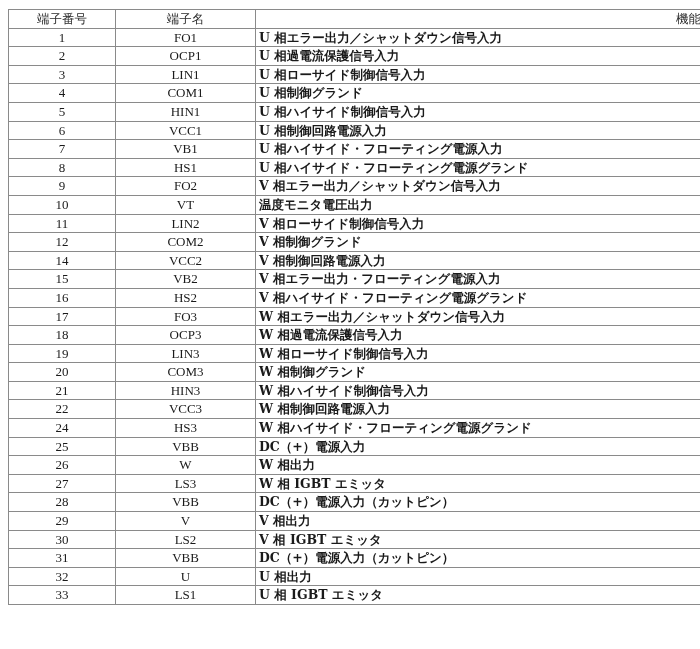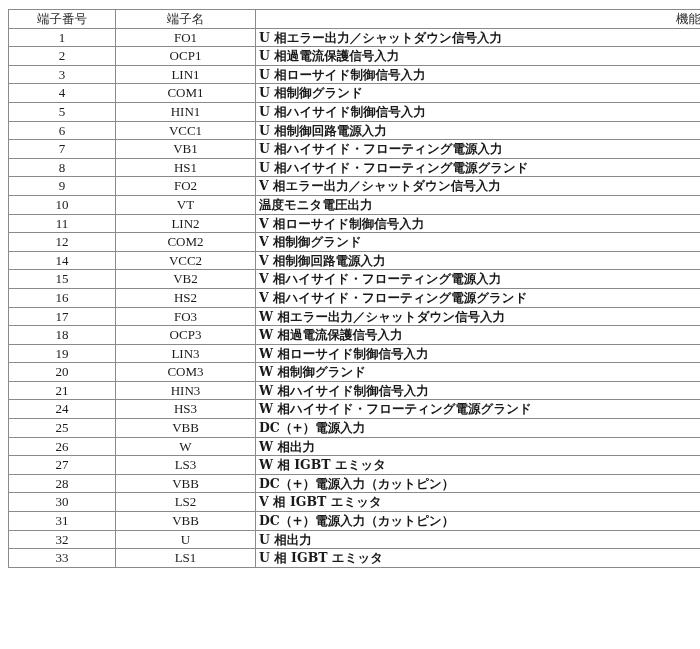--- a/index.html
+++ b/index.html
@@ -124,21 +124,21 @@
         <td class="col-func">V 相制御グランド</td>
       </tr>
       <tr>
         <td class="col-no">14</td>
         <td class="col-name">VCC2</td>
         <td class="col-func">V 相制御回路電源入力</td>
       </tr>
       <tr>
         <td class="col-no">15</td>
         <td class="col-name">VB2</td>
-        <td class="col-func">V 相ハイサイド・フローティング電源入力</td>
+        <td class="col-func">V 相エラー出力・フローティング電源入力</td>
       </tr>
       <tr>
         <td class="col-no">16</td>
         <td class="col-name">HS2</td>
         <td class="col-func">V 相ハイサイド・フローティング電源グランド</td>
       </tr>
       <tr>
         <td class="col-no">17</td>
         <td class="col-name">FO3</td>
         <td class="col-func">W 相エラー出力／シャットダウン信号入力</td>
@@ -157,20 +157,25 @@
         <td class="col-no">20</td>
         <td class="col-name">COM3</td>
         <td class="col-func">W 相制御グランド</td>
       </tr>
       <tr>
         <td class="col-no">21</td>
         <td class="col-name">HIN3</td>
         <td class="col-func">W 相ハイサイド制御信号入力</td>
       </tr>
       <tr>
+        <td class="col-no">22</td>
+        <td class="col-name">VCC3</td>
+        <td class="col-func">W 相制御回路電源入力</td>
+      </tr>
+      <tr>
         <td class="col-no">24</td>
         <td class="col-name">HS3</td>
         <td class="col-func">W 相ハイサイド・フローティング電源グランド</td>
       </tr>
       <tr>
         <td class="col-no">25</td>
         <td class="col-name">VBB</td>
         <td class="col-func">DC（+）電源入力</td>
       </tr>
       <tr>
@@ -180,20 +185,25 @@
       </tr>
       <tr>
         <td class="col-no">27</td>
         <td class="col-name">LS3</td>
         <td class="col-func">W 相 IGBT エミッタ</td>
       </tr>
       <tr>
         <td class="col-no">28</td>
         <td class="col-name">VBB</td>
         <td class="col-func">DC（+）電源入力（カットピン）</td>
+      </tr>
+      <tr>
+        <td class="col-no">29</td>
+        <td class="col-name">V</td>
+        <td class="col-func">V 相出力</td>
       </tr>
       <tr>
         <td class="col-no">30</td>
         <td class="col-name">LS2</td>
         <td class="col-func">V 相 IGBT エミッタ</td>
       </tr>
       <tr>
         <td class="col-no">31</td>
         <td class="col-name">VBB</td>
         <td class="col-func">DC（+）電源入力（カットピン）</td>

